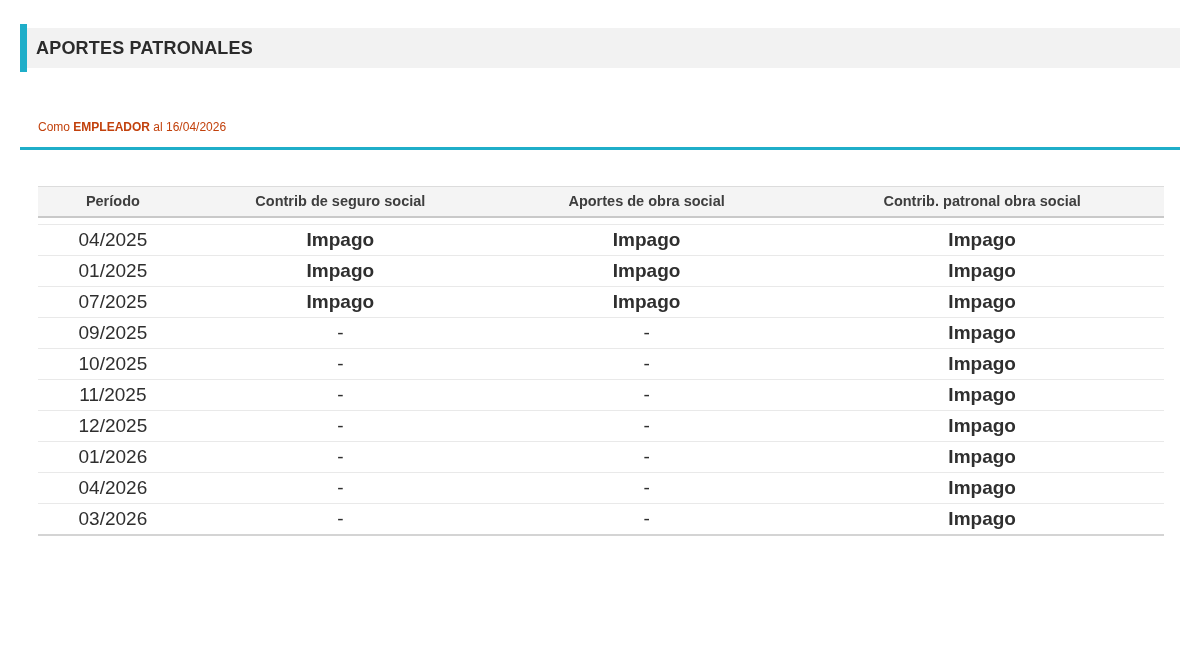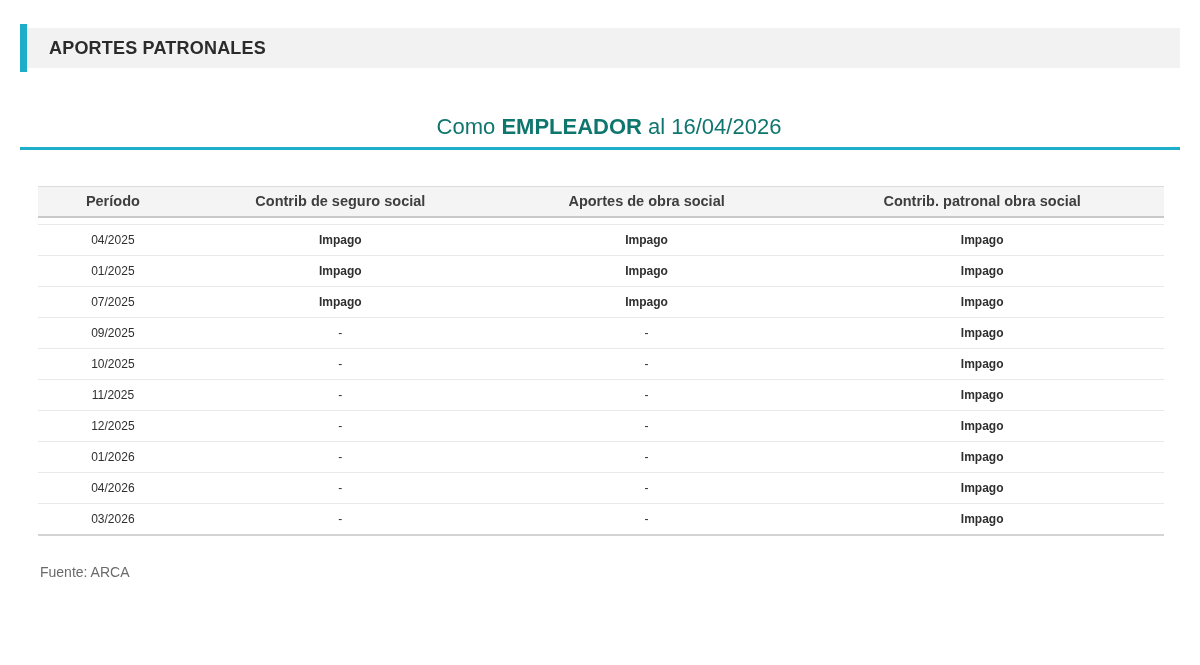--- a/index.html
+++ b/index.html
@@ -11,36 +11,35 @@
     font-family: "Liberation Sans", "DejaVu Sans", sans-serif;
     overflow: hidden;
   }
   .page { padding: 24px 20px 0 20px; }
 
   
   .title-wrap { display: flex; align-items: center; height: 48px; }
   .accent-bar { width: 7px; height: 48px; background: #1FAEC9; flex: none; }
   .title-band {
     flex: 1; height: 40px; background: #f2f2f2;
-    display: flex; align-items: center; padding-left: 22px;
+    display: flex; align-items: center; padding-left: 9px;
   }
   .page-title {
     margin: 0; font-size: 18px; font-weight: 700;
     color: #2b2b2b; letter-spacing: 0.2px;
   }
 
   
   .subtitle {
     margin-top: 44px;
     padding: 0 0 9px 18px;
     border-bottom: 3px solid #1FAEC9;
-    color: #0f766e;
-    font-size: 22px;
+    color: #c2410c;
+    font-size: 12px;
     line-height: 22px;
-    text-align: center;
   }
   .subtitle b { font-weight: 700; }
 
   
   table {
     width: calc(100% - 34px);
     margin: 36px 16px 0 18px;
     border-collapse: collapse;
     table-layout: fixed;
   }
@@ -61,21 +60,21 @@
   }
   tr.spacer td {
     height: 8px;
     border-bottom: 1px solid #e9e9e9;
     padding: 0;
   }
   tbody td.cell {
     height: 31px;
     border-bottom: 1px solid #e9e9e9;
     text-align: center;
-    font-size: 12px;
+    font-size: 19px;
     color: #2f2f2f;
     padding: 0;
   }
   tbody tr:last-child td.cell { border-bottom: 2px solid #d4d4d4; }
   td.impago { color: #BD3119; font-weight: 700; }
 
   
   .source {
     margin: 28px 0 0 20px;
     color: #6a6a6a;
@@ -174,15 +173,14 @@
       </tr>
       <tr>
         <td class="cell">03/2026</td>
         <td class="cell status">-</td>
         <td class="cell status">-</td>
         <td class="cell status impago">Impago</td>
       </tr>
     </tbody>
   </table>
 
-  <div class="source">Fuente: ARCA</div>
 
 </div>
 
 </body></html>

